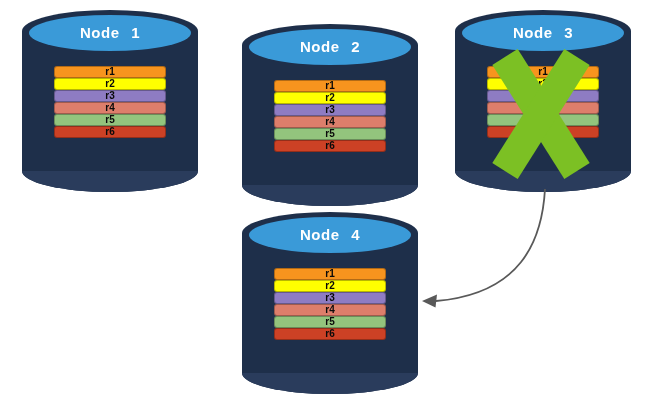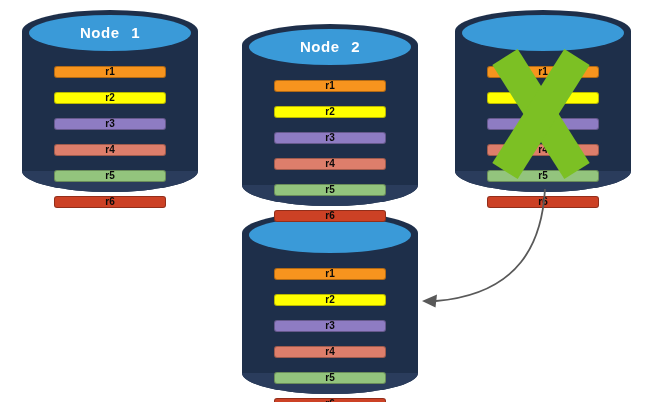--- a/index.html
+++ b/index.html
@@ -30,21 +30,21 @@
     letter-spacing:0.5px;
     word-spacing:7px;
     z-index:2;
   }
   .bars {
     position:absolute;
     left:32px; top:56px;
     width:112px;
     display:flex;
     flex-direction:column;
-    gap:14px;
+    gap:0;
     z-index:2;
   }
   .bar {
     height:12px;
     border-radius:3px;
     border:1px solid rgba(0,0,0,0.28);
     display:flex;
     align-items:center;
     justify-content:center;
     font-size:10px;
@@ -104,40 +104,42 @@
       <div class="bar" style="background-color: rgb(204, 65, 37);">r6</div>
     </div>
   </div>
 
   <div class="node" style="left:455px; top:10px;">
     <svg class="cyl" viewBox="0 0 176 182">
       <path d="M0,21 A88,21 0 0 1 176,21 L176,161 A88,21 0 0 1 0,161 Z" fill="#1E2F4A"></path>
       <path d="M0,161 A88,21 0 0 0 176,161 Z" fill="#2A3C5C"></path>
       <ellipse cx="88" cy="23" rx="81" ry="18" fill="#3A9AD8"></ellipse>
     </svg>
+    <div class="node-title">Node 3</div>
     <div class="bars">
       <div class="bar" style="background-color: rgb(247, 148, 30);">r1</div>
       <div class="bar" style="background-color: rgb(255, 255, 0);">r2</div>
       <div class="bar" style="background-color: rgb(142, 124, 195);">r3</div>
       <div class="bar" style="background-color: rgb(221, 126, 107);">r4</div>
       <div class="bar" style="background-color: rgb(147, 196, 125);">r5</div>
       <div class="bar" style="background-color: rgb(204, 65, 37);">r6</div>
     </div>
     <svg class="x-overlay" viewBox="0 0 176 182">
       <line x1="50" y1="47" x2="122" y2="161" stroke-width="30" stroke-linecap="butt" stroke="#7CC024"></line>
       <line x1="122" y1="47" x2="50" y2="161" stroke-width="30" stroke-linecap="butt" stroke="#7CC024"></line>
     </svg>
   </div>
 
   <div class="node" style="left:242px; top:212px;">
     <svg class="cyl" viewBox="0 0 176 182">
       <path d="M0,21 A88,21 0 0 1 176,21 L176,161 A88,21 0 0 1 0,161 Z" fill="#1E2F4A"></path>
       <path d="M0,161 A88,21 0 0 0 176,161 Z" fill="#2A3C5C"></path>
       <ellipse cx="88" cy="23" rx="81" ry="18" fill="#3A9AD8"></ellipse>
     </svg>
+    <div class="node-title">Node 4</div>
     <div class="bars">
       <div class="bar" style="background-color: rgb(247, 148, 30);">r1</div>
       <div class="bar" style="background-color: rgb(255, 255, 0);">r2</div>
       <div class="bar" style="background-color: rgb(142, 124, 195);">r3</div>
       <div class="bar" style="background-color: rgb(221, 126, 107);">r4</div>
       <div class="bar" style="background-color: rgb(147, 196, 125);">r5</div>
       <div class="bar" style="background-color: rgb(204, 65, 37);">r6</div>
     </div>
   </div>
 

